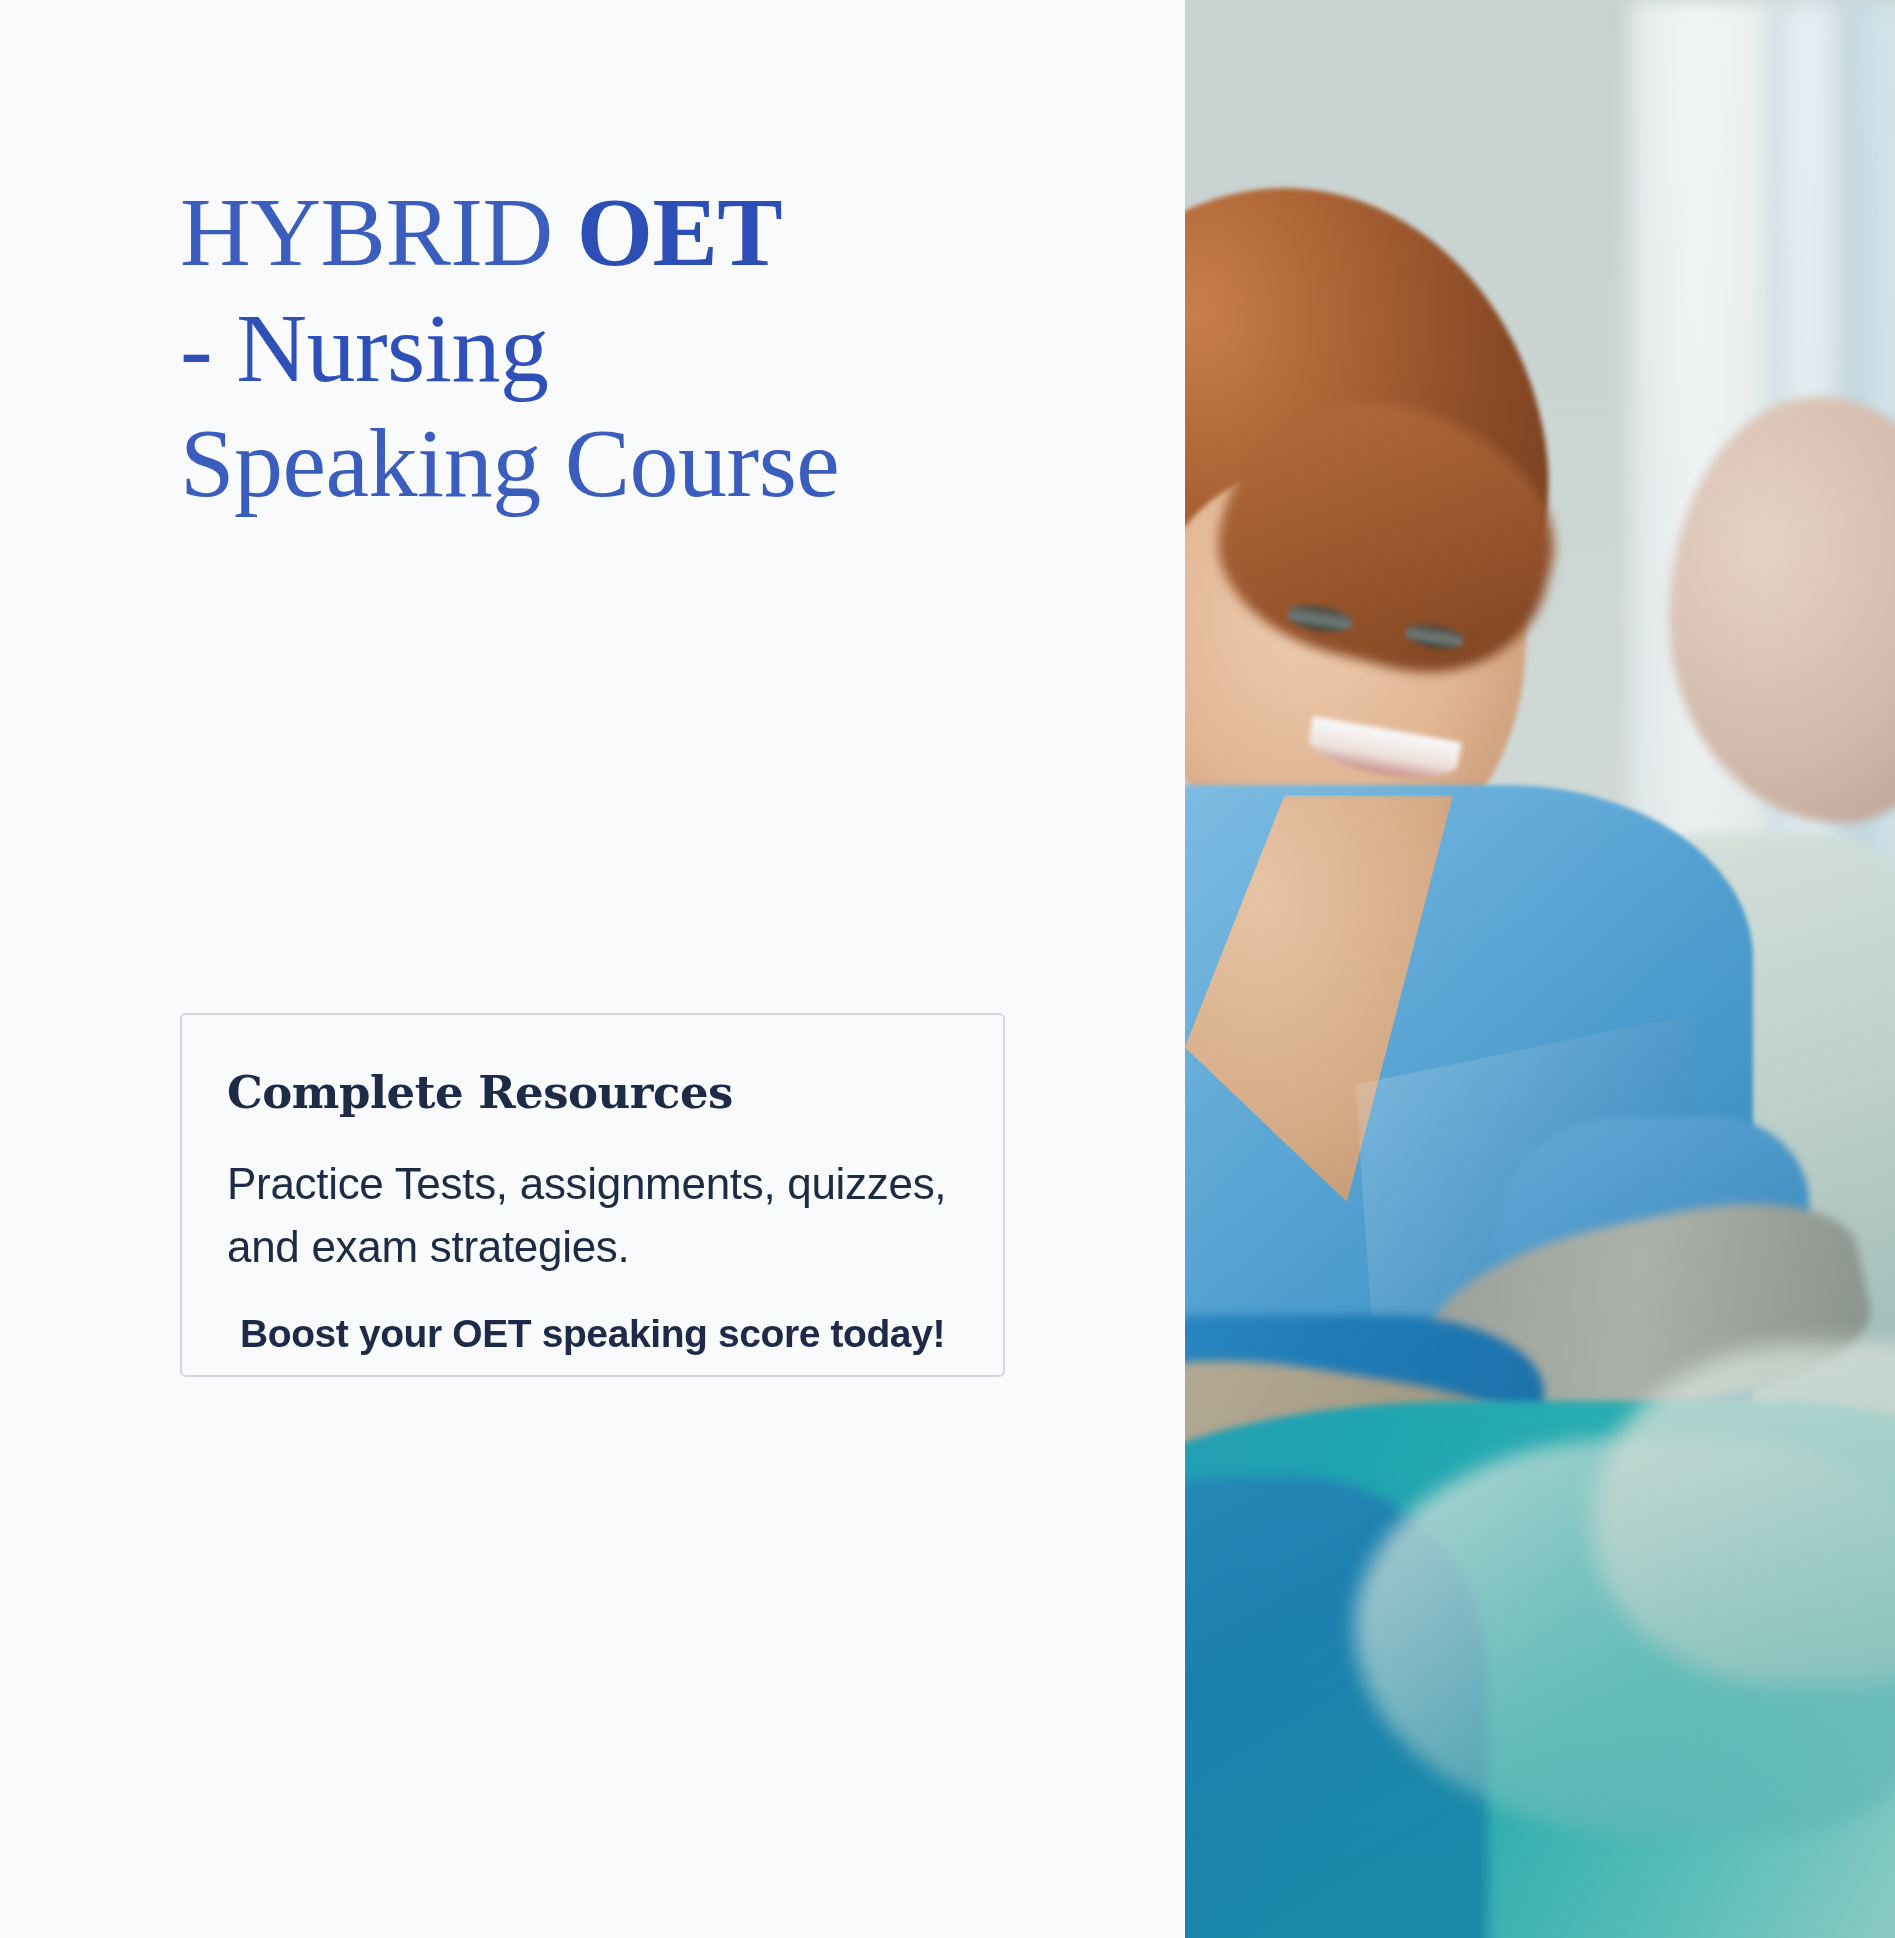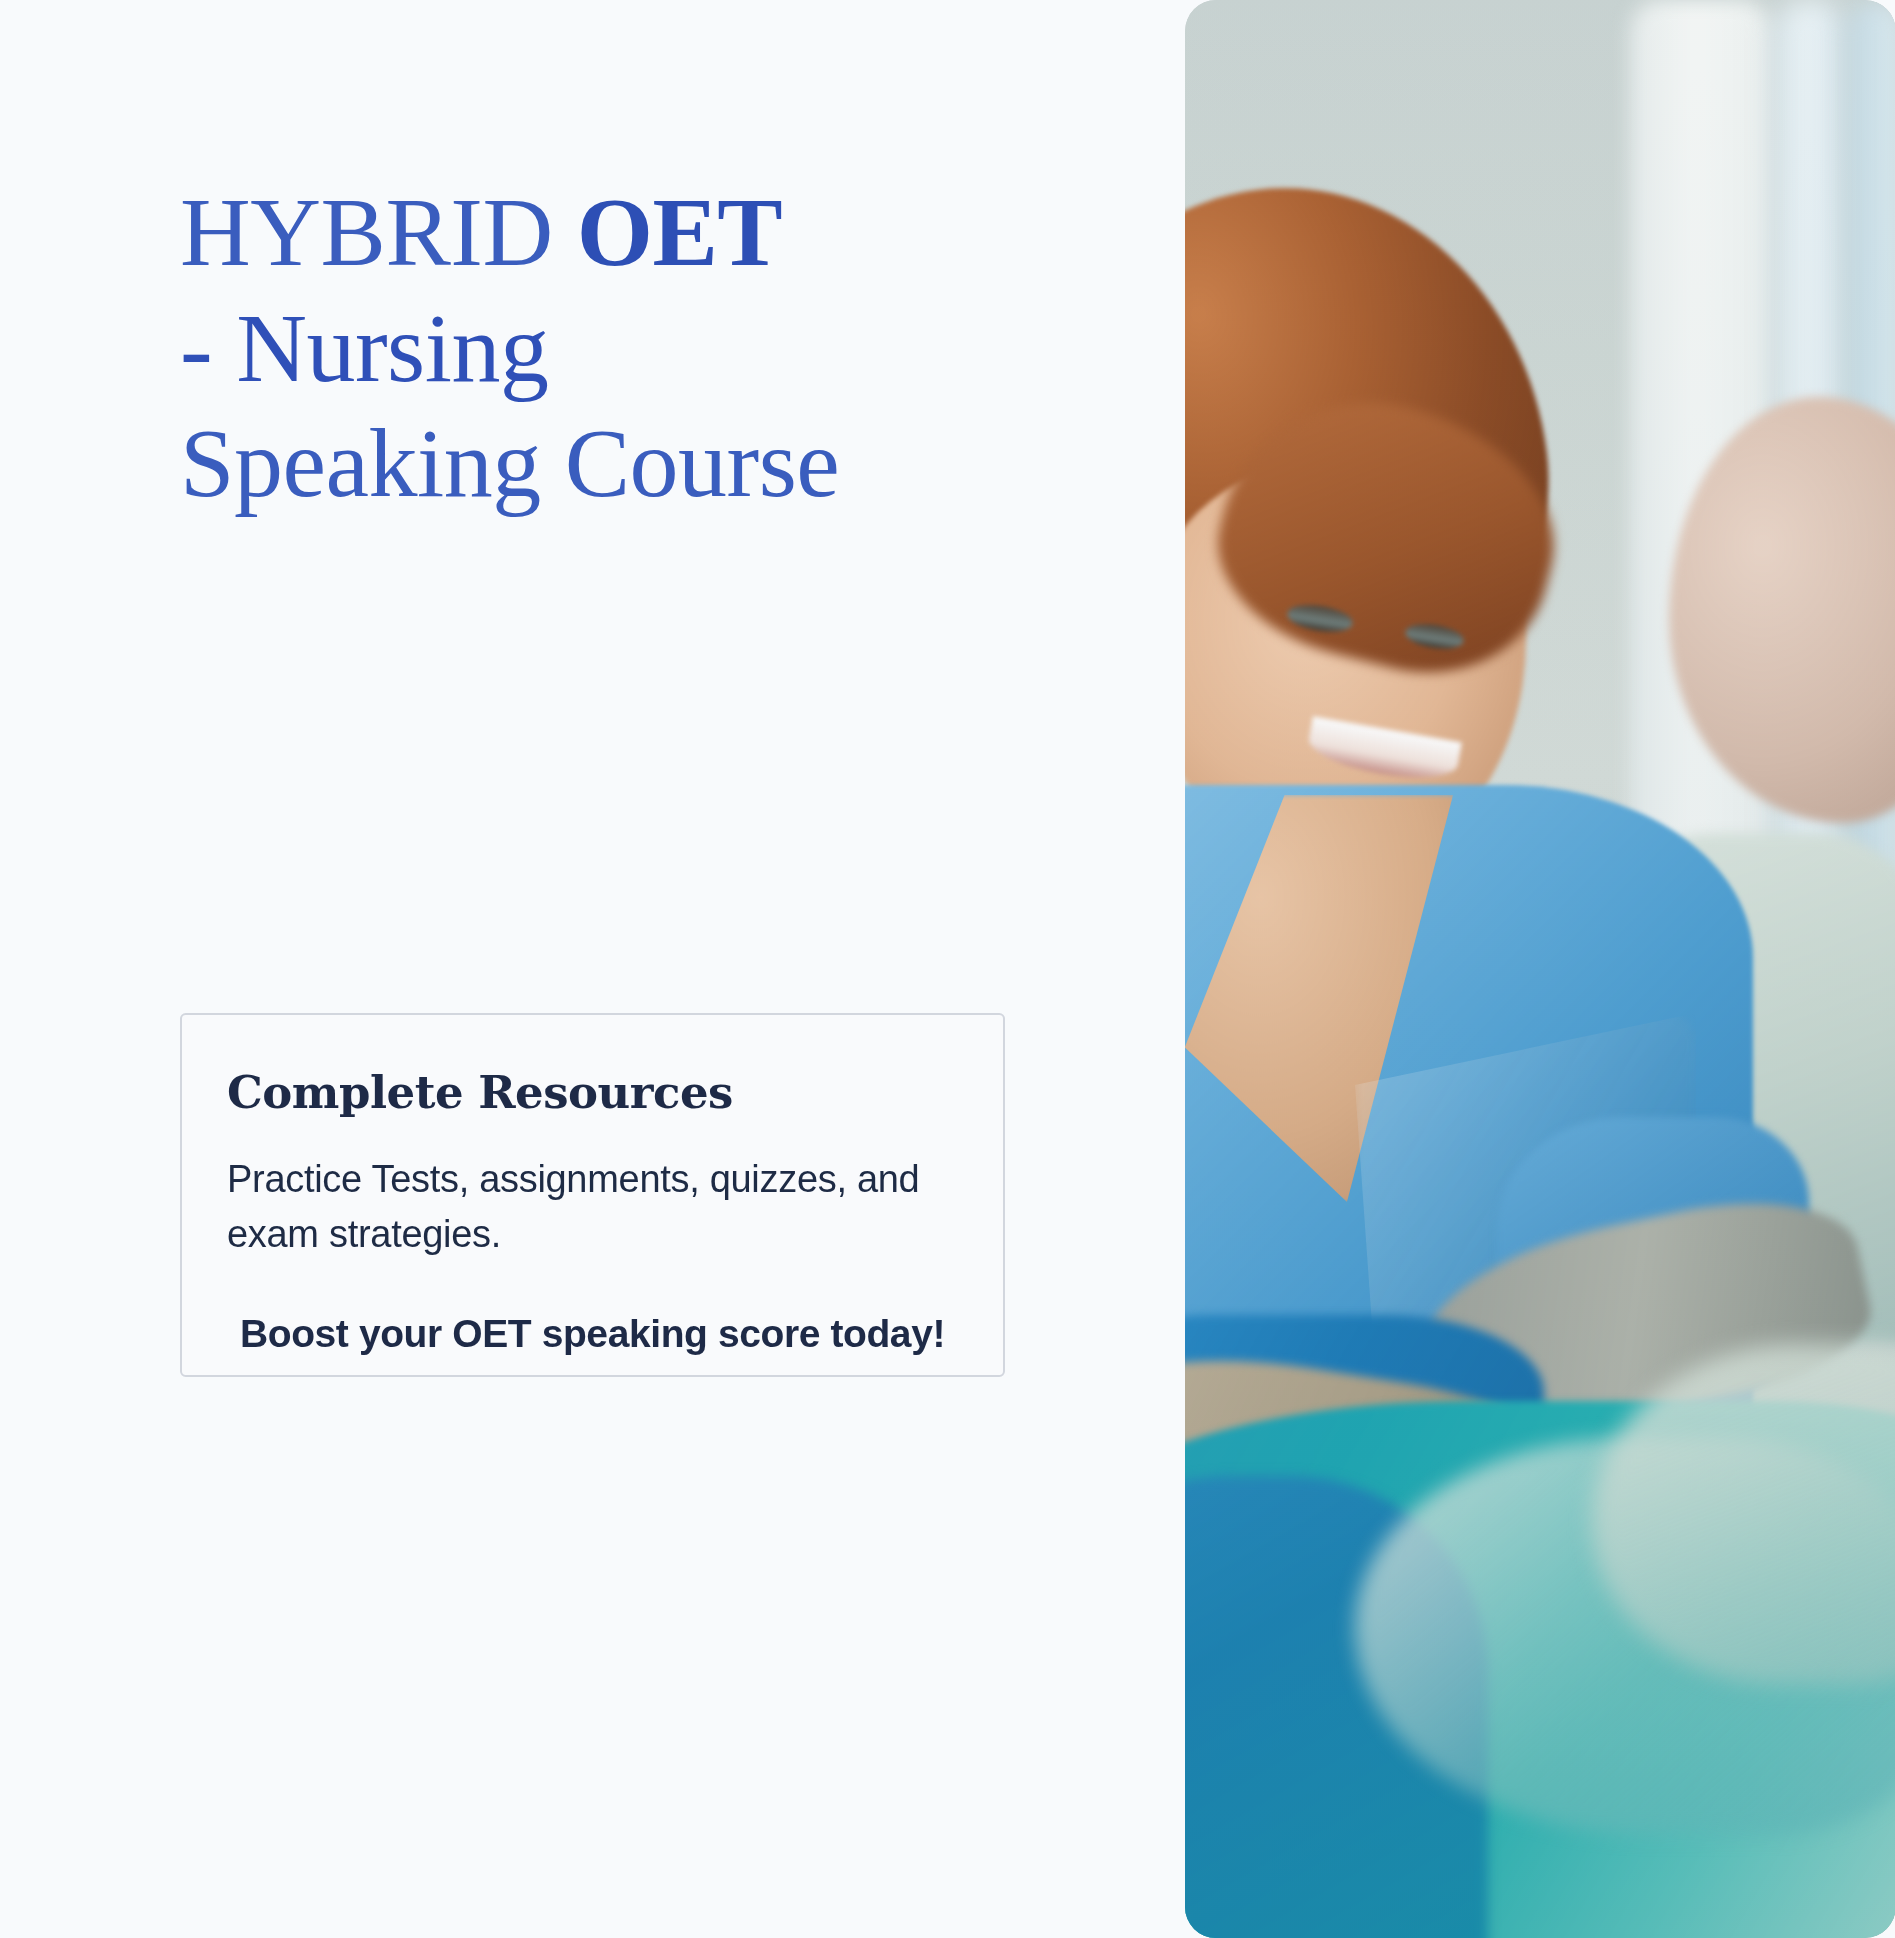--- a/index.html
+++ b/index.html
@@ -1,15 +1,15 @@
 <!DOCTYPE html>
 <html style="font-size:15px"><head>
 <meta charset="utf-8">
 <style>
-  * { margin:0; padding:0; box-sizing:border-box;border-radius:31px; }
+  * { margin:0; padding:0; box-sizing:border-box; }
 
   html, body {
     width:1896px;
     height:1938px;
     overflow:hidden;
     background:#F8FAFC;
     font-family:"Liberation Sans", sans-serif;
   }
 
   .poster {
@@ -76,21 +76,21 @@
     line-height:1.5;
     color:#1E2B45;
     margin-bottom:24.6px;
     letter-spacing:-0.3px;
   }
   .card-line:last-child { margin-bottom:0; }
 
   .card-para {
     font-family:"Liberation Sans", sans-serif;
     font-weight:400;
-    font-size:38px;
+    font-size:44px;
     line-height:1.45;
     color:#1E2B45;
     letter-spacing:-0.3px;
   }
 
   
   .tagline {
     position:absolute;
     left:180px;
     top:1312px;

